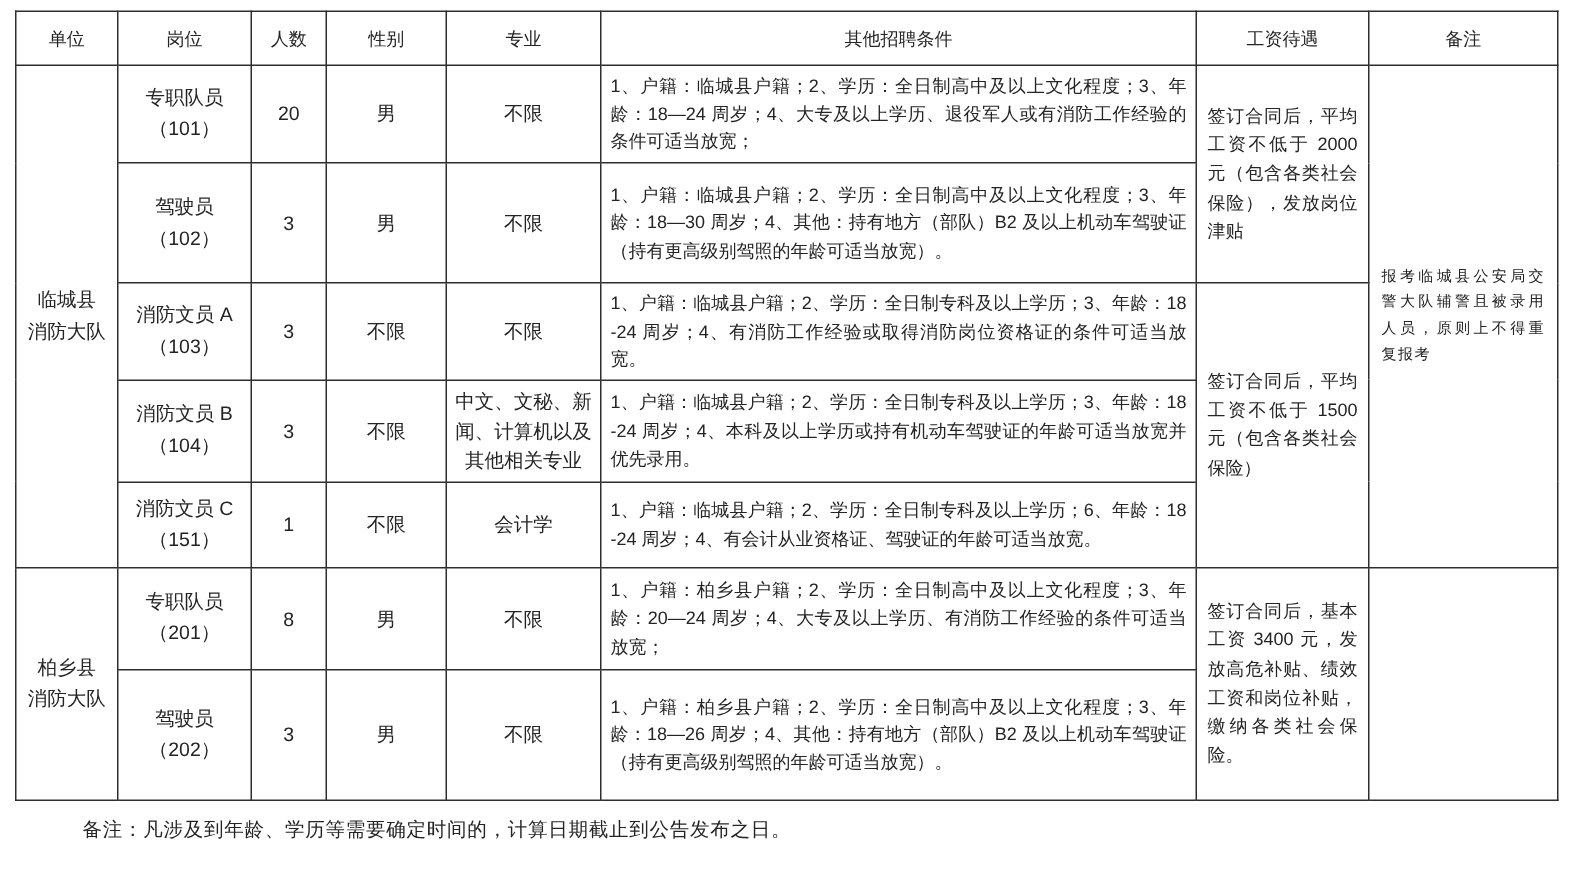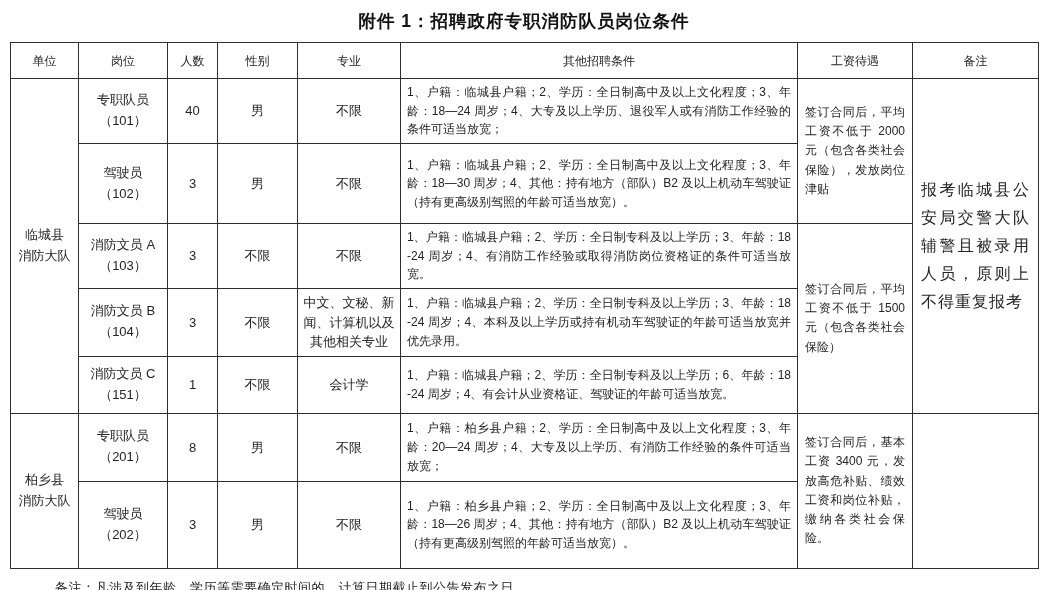--- a/index.html
+++ b/index.html
@@ -47,40 +47,39 @@
     line-height: 1.55;
   }
   td.salary {
     text-align: justify;
     font-size: 12px;
     padding: 4px 7px;
     line-height: 1.6;
   }
   td.remark {
     text-align: justify;
-    font-size: 16px;
+    font-size: 10px;
     padding: 4px 8px;
     line-height: 1.75;
     letter-spacing: 1px;
   }
   .pos-line { display: block; line-height: 1.6; }
   .unit-line { display: block; line-height: 1.6; }
   .footnote {
     font-size: 13px;
     color: #242424;
     padding: 10px 0 0 45px;
     letter-spacing: 0.5px;
   }
 </style>
 </head>
 <body>
 
 <div class="page">
 
-  <div class="doc-title">附件 1：招聘政府专职消防队员岗位条件</div>
 
   <table class="jobs">
     <colgroup>
       <col style="width:68px">
         <col style="width:89px">
         <col style="width:50px">
         <col style="width:80px">
       <col style="width:103px">
         <col style="width:397px">
         <col style="width:115px">
@@ -101,21 +100,21 @@
     <tbody>
       <tr style="height:65px">
         <td rowspan="5">
           <span class="unit-line">临城县</span>
           <span class="unit-line">消防大队</span>
         </td>
         <td>
           <span class="pos-line">专职队员</span>
           <span class="pos-line">（101）</span>
         </td>
-        <td>40</td>
+        <td>20</td>
         <td>男</td>
         <td>不限</td>
         <td class="cond">1、户籍：临城县户籍；2、学历：全日制高中及以上文化程度；3、年龄：18—24 周岁；4、大专及以上学历、退役军人或有消防工作经验的条件可适当放宽；</td>
         <td class="salary" rowspan="2">签订合同后，平均工资不低于 2000 元（包含各类社会保险），发放岗位津贴</td>
         <td class="remark" rowspan="5">报考临城县公安局交警大队辅警且被录用人员，原则上不得重复报考</td>
       </tr>
       <tr style="height:80px">
         <td>
           <span class="pos-line">驾驶员</span>
           <span class="pos-line">（102）</span>

